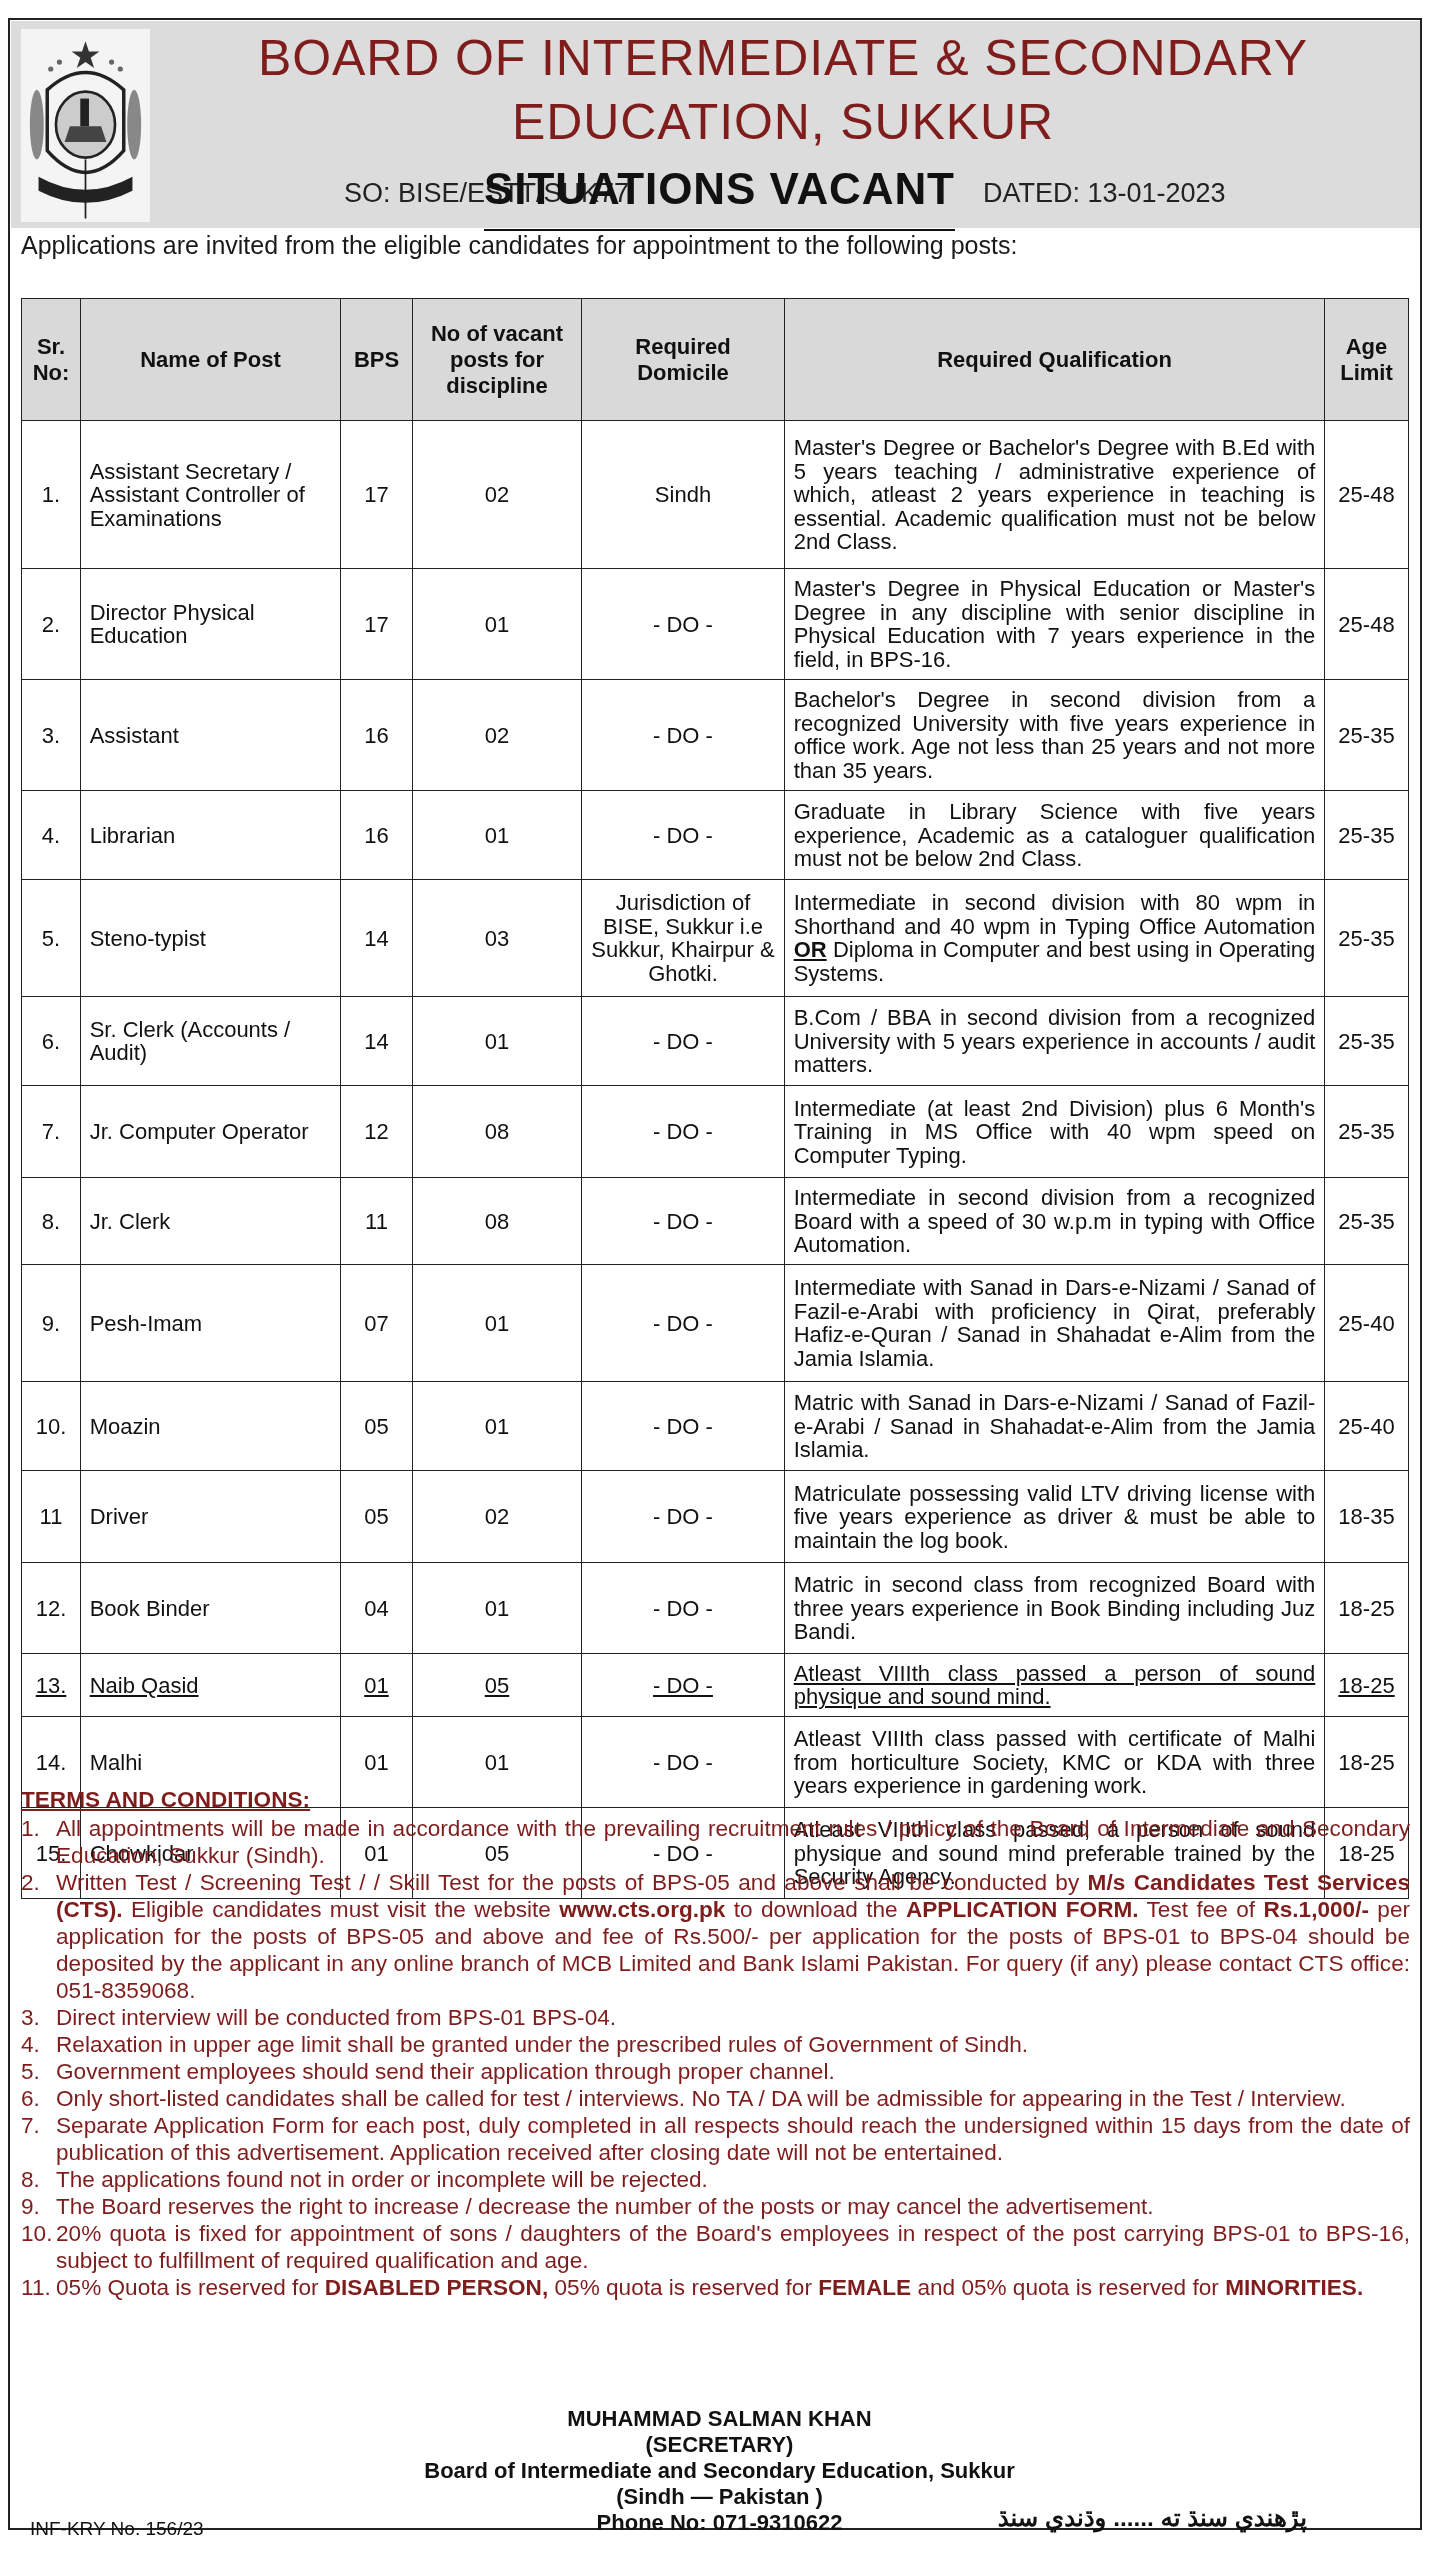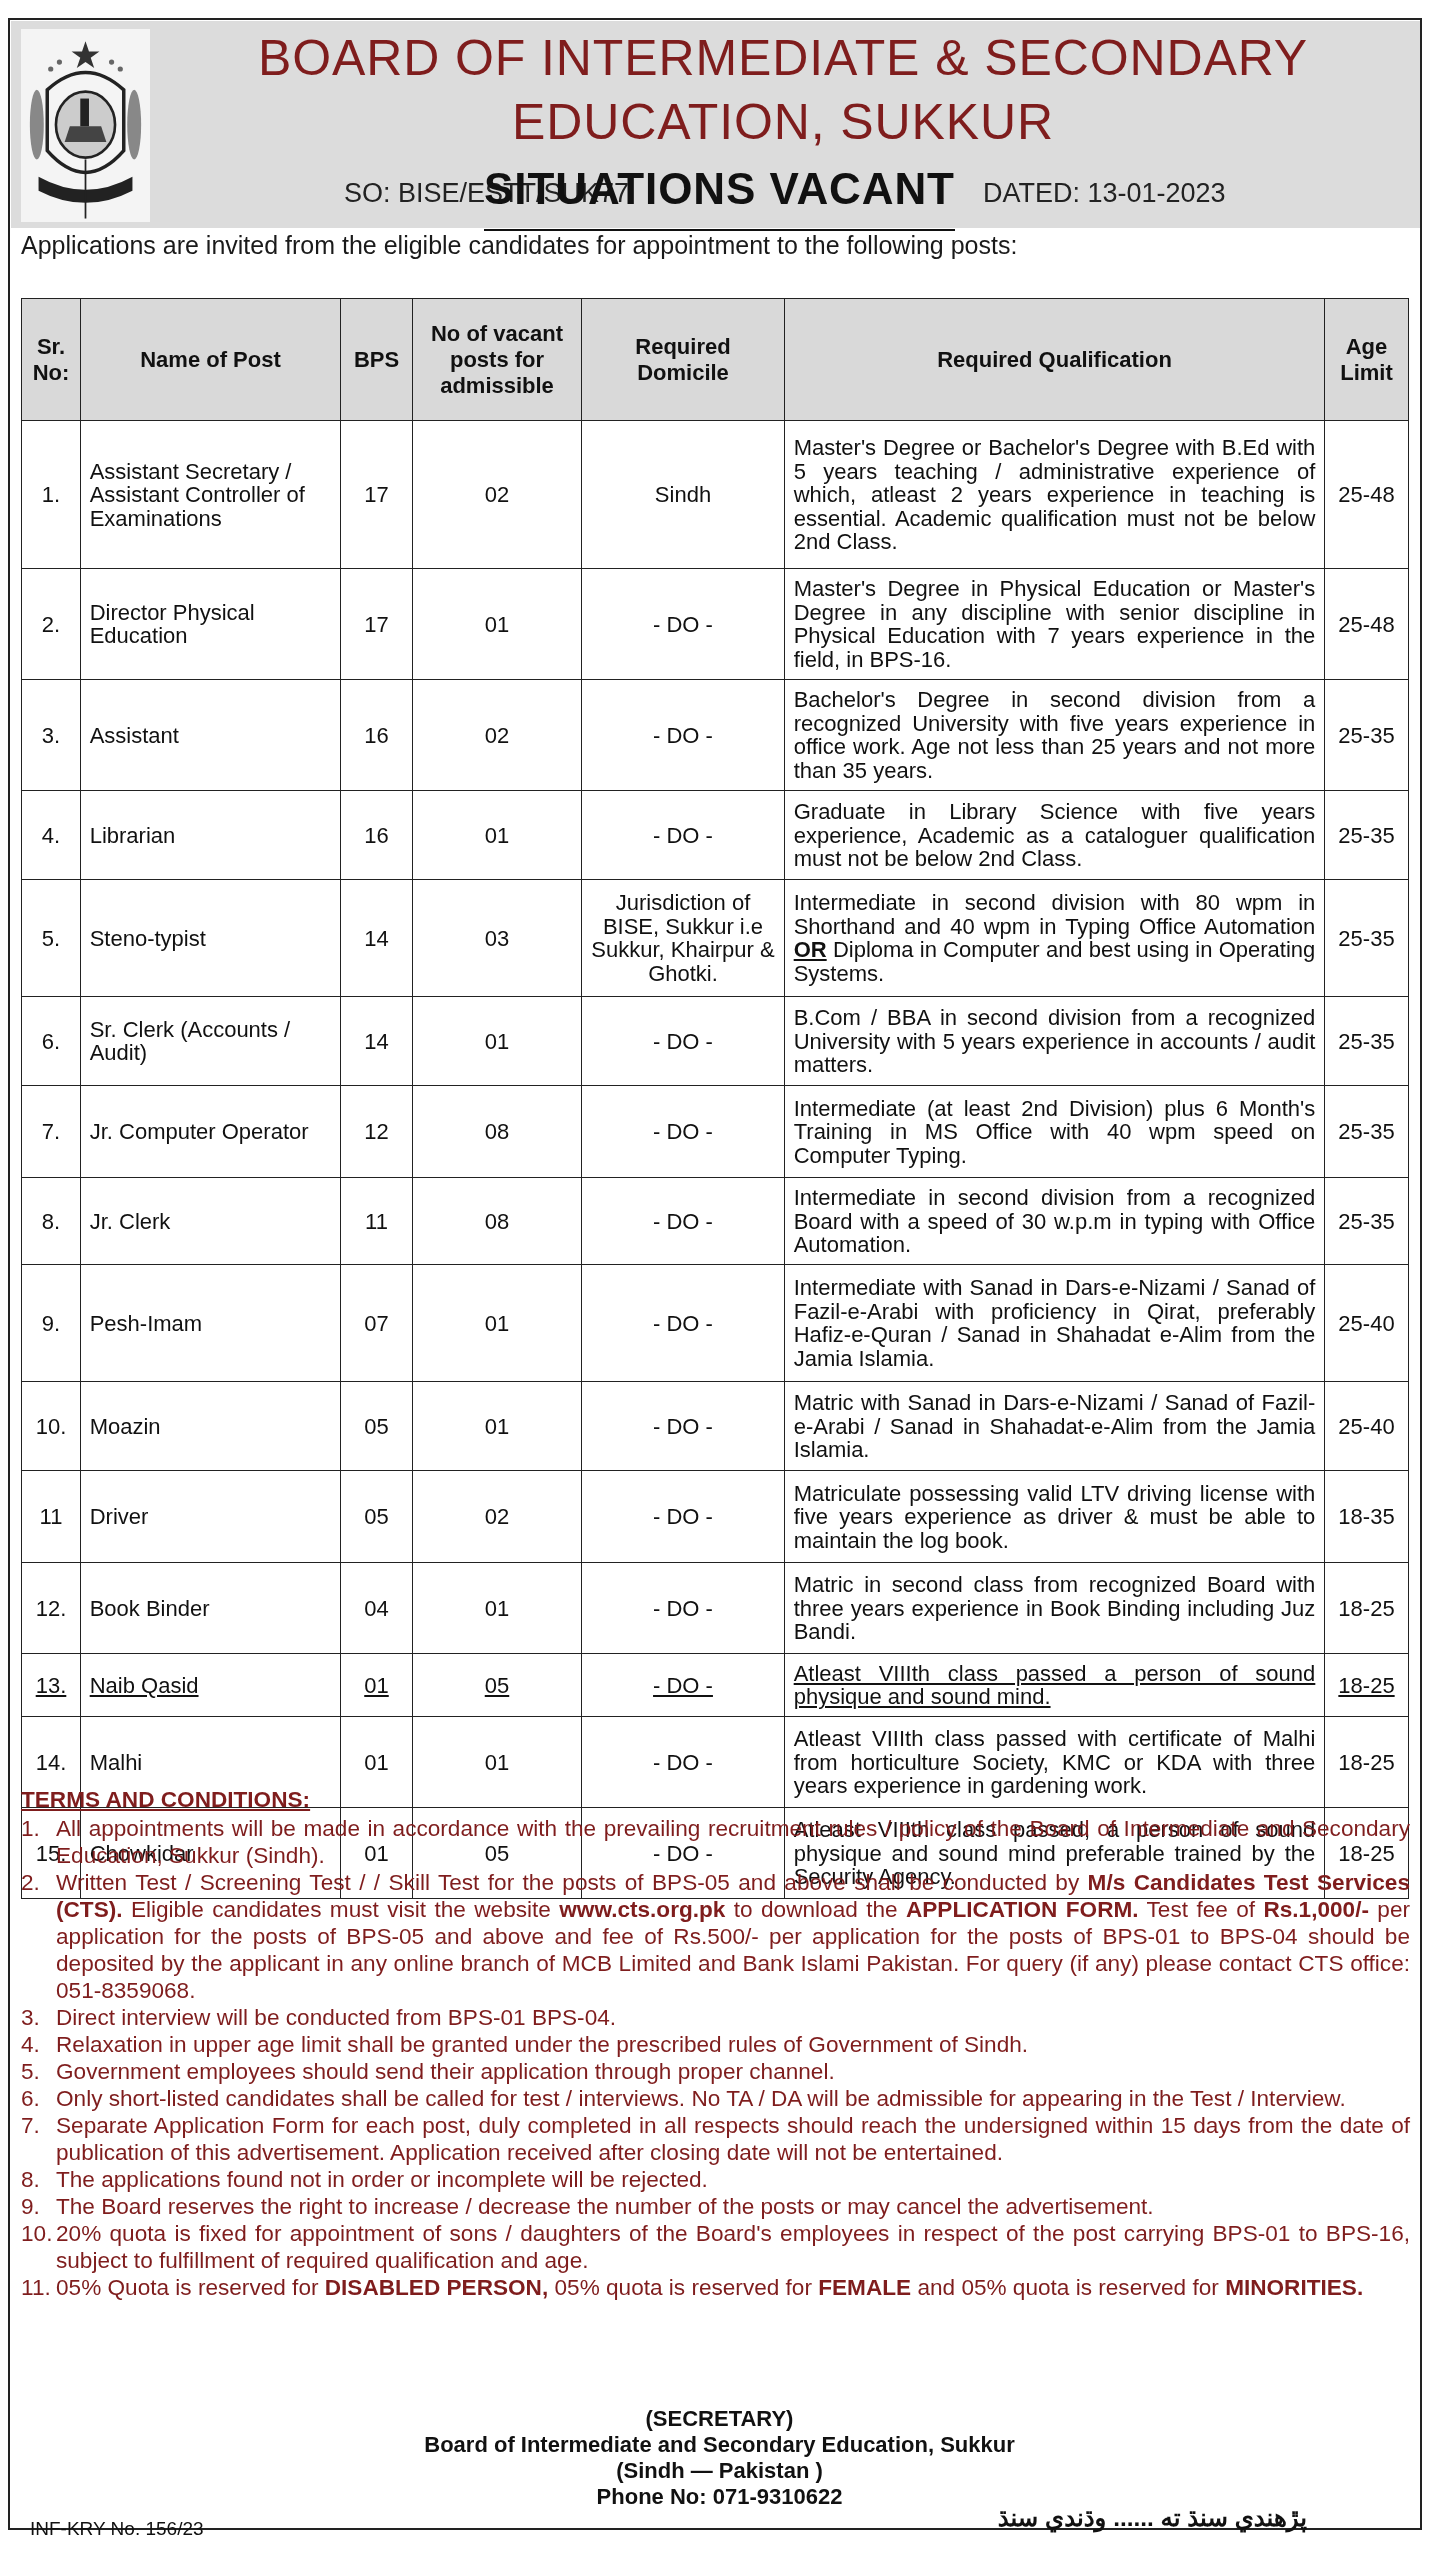--- a/index.html
+++ b/index.html
@@ -80,21 +80,21 @@
       <col style="width:169px">
     <col style="width:203px">
       <col style="width:540px">
       <col style="width:84px">
   </colgroup>
   <thead>
     <tr>
       <th>Sr. No:</th>
       <th>Name of Post</th>
       <th>BPS</th>
-      <th>No of vacant posts for admissible</th>
+      <th>No of vacant posts for discipline</th>
       <th>Required Domicile</th>
       <th>Required Qualification</th>
       <th>Age Limit</th>
     </tr>
   </thead>
   <tbody id="rows">
       <tr style="height: 148px;">
         <td class="c">1.</td>
         <td class="name">Assistant Secretary / Assistant Controller of Examinations</td>
         <td class="c">17</td>
@@ -276,20 +276,21 @@
         <span class="t">20% quota is fixed for appointment of sons / daughters of the Board's employees in respect of the post carrying BPS-01 to BPS-16, subject to fulfillment of required qualification and age.</span>
       </li>
       <li>
         <span class="n">11.</span>
         <span class="t"><span>05% Quota is reserved for </span><b>DISABLED PERSON,</b><span> 05% quota is reserved for </span><b>FEMALE</b><span> and 05% quota is reserved for </span><b>MINORITIES.</b></span>
       </li>
     </ol>
 </div>
 
 <div class="sig">
+  <div>MUHAMMAD SALMAN KHAN</div>
   <div>(SECRETARY)</div>
   <div>Board of Intermediate and Secondary Education, Sukkur</div>
   <div>(Sindh — Pakistan )</div>
   <div>Phone No: 071-9310622</div>
 </div>
 <div class="inf">INF-KRY No. 156/23</div>
 <div class="sindhi">پڙهندي سنڌ ته ...... وڌندي سنڌ</div>
 
 
 </body></html>

